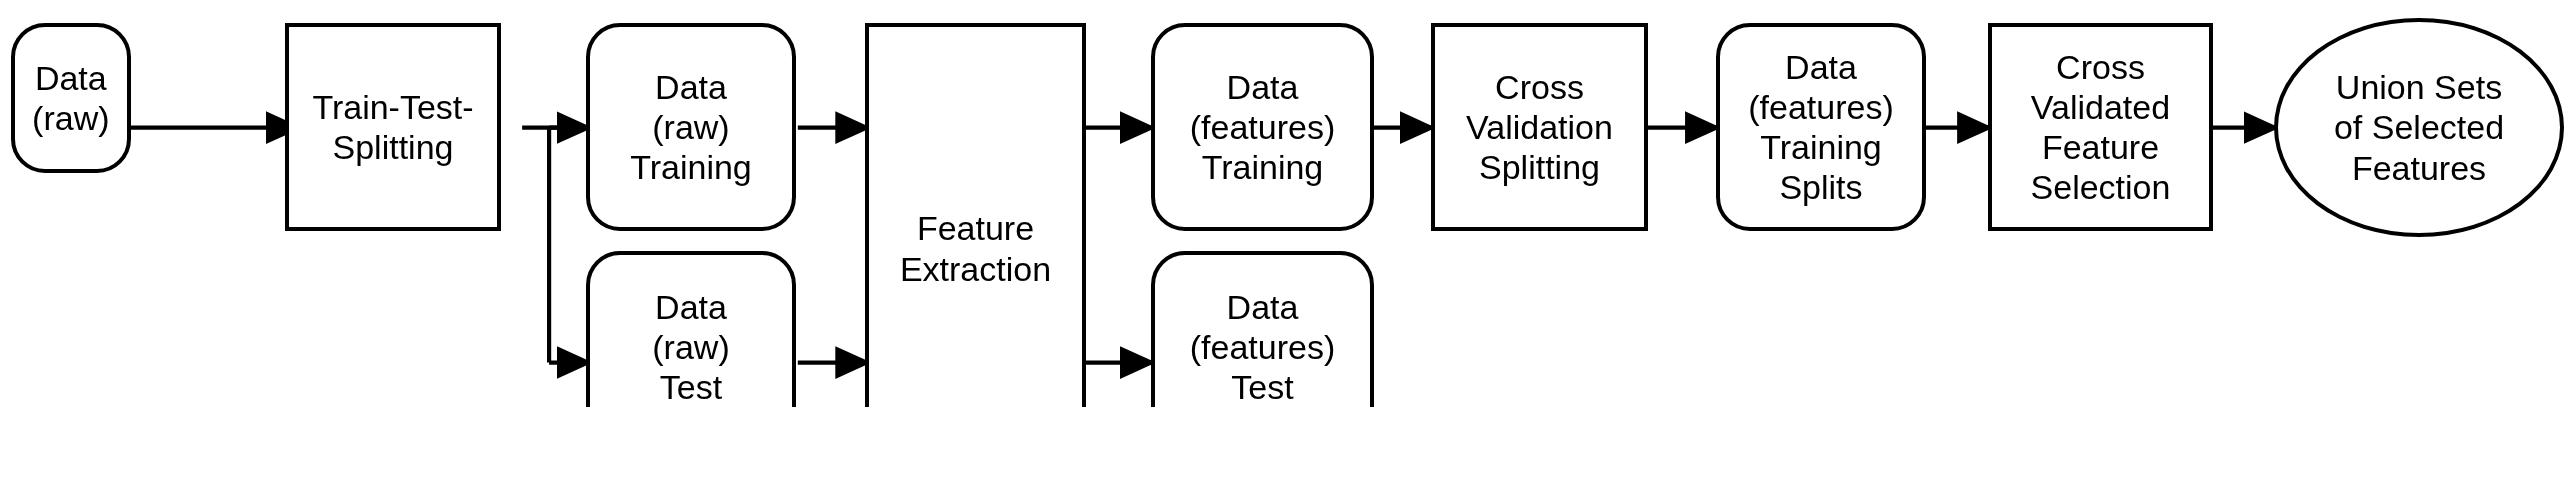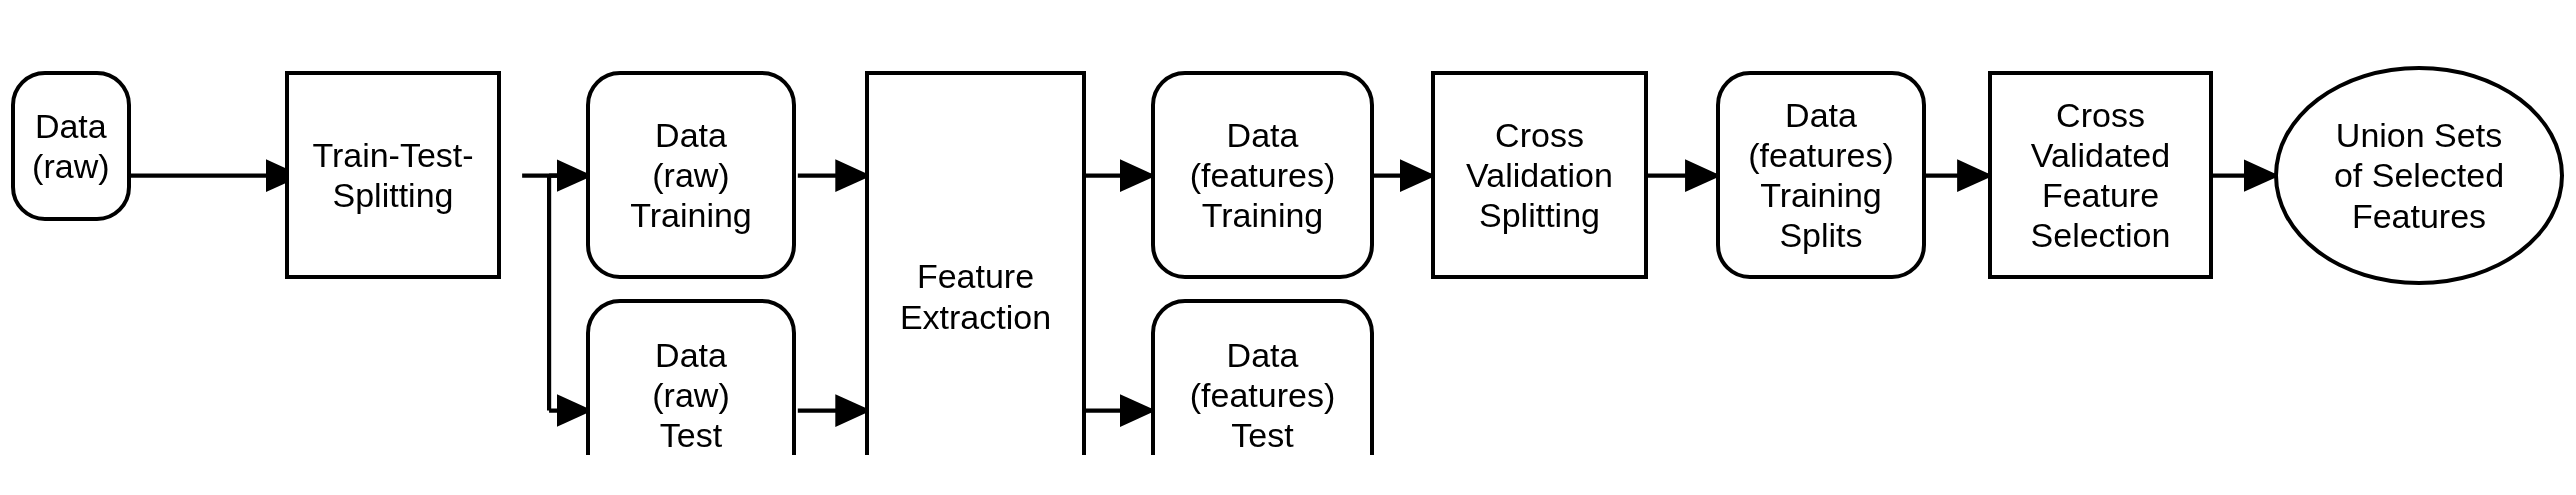--- a/index.html
+++ b/index.html
@@ -7,21 +7,20 @@
     padding: 0;
     background: #ffffff;
   }
   #canvas {
     position: relative;
     width: 2576px;
     height: 407px;
     background: #ffffff;
     overflow: hidden;
     font-family: "Liberation Sans", sans-serif;
-    margin-top: 48px;
   }
   .node {
     position: absolute;
     box-sizing: border-box;
     border: 4.2px solid #000000;
     background: #ffffff;
     display: flex;
     align-items: center;
     justify-content: center;
     text-align: center;

